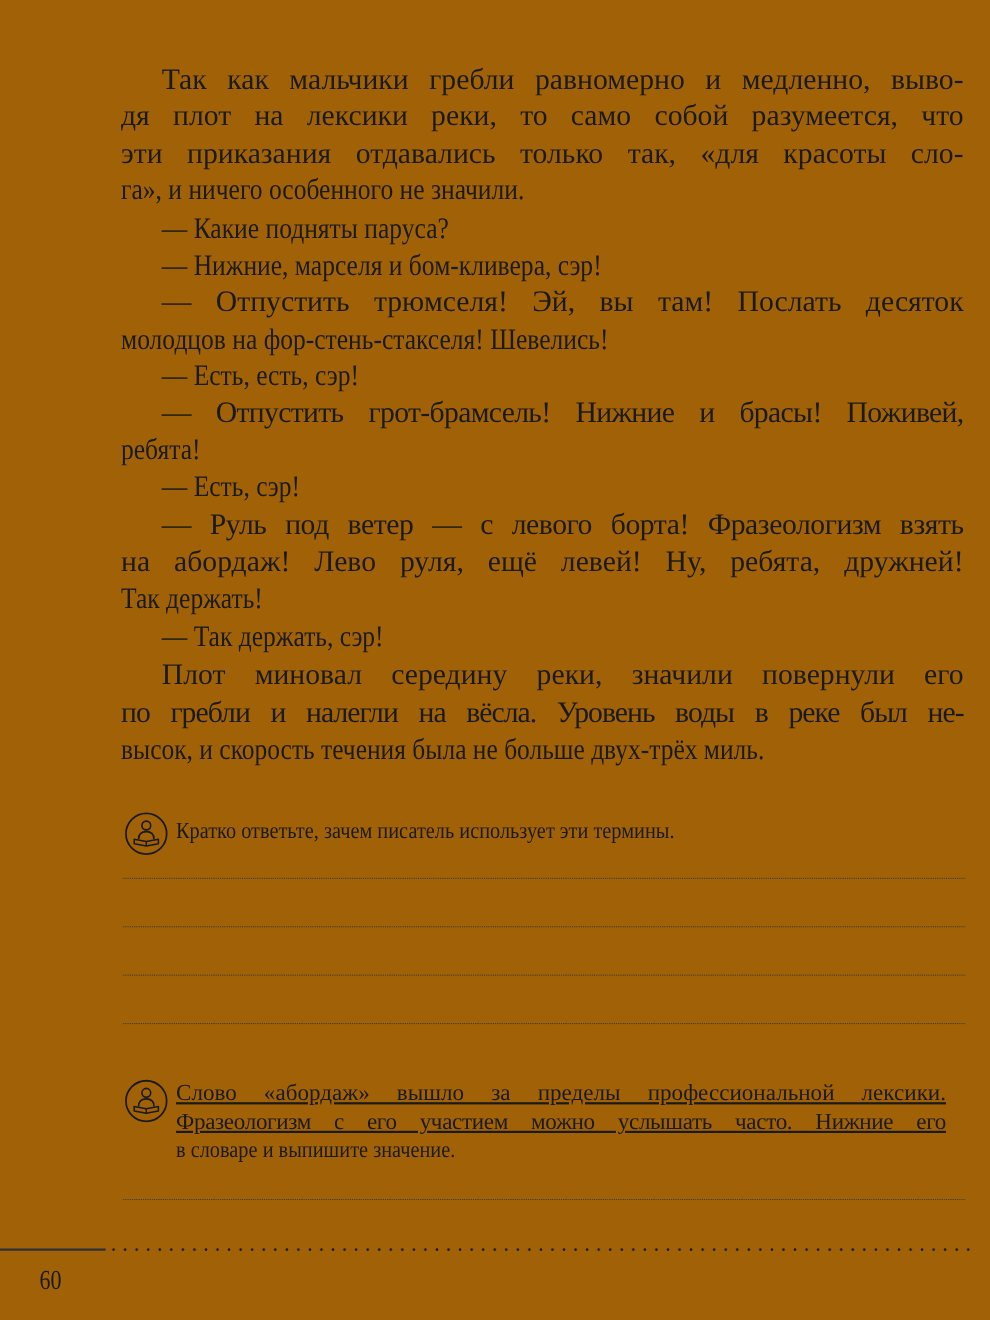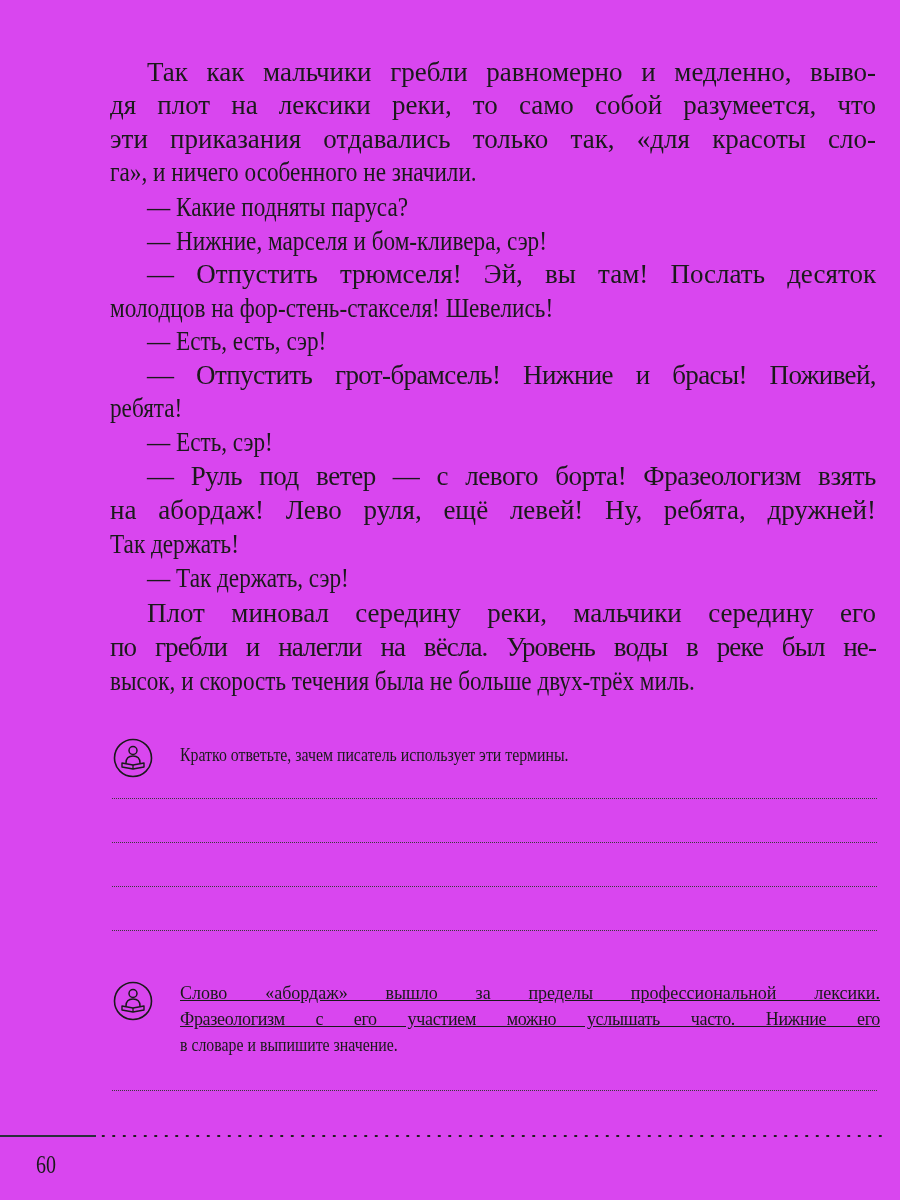--- a/index.html
+++ b/index.html
@@ -12,21 +12,21 @@
       height: 1200px;
       position: relative;
       overflow: hidden;
       color: #1a1a1a;
       font-family: "Liberation Serif", "DejaVu Serif", serif;
     }
     .page {
       position: absolute;
       left: 0; top: 0;
       width: 900px; height: 1200px;
-      background: #d946ef;
+      background: #a16207;
     }
     .text-line {
       position: absolute;
       left: 110px;
       width: 766px;
       height: 34px;
       line-height: 34px;
       font-size: 27px;
       white-space: nowrap;
       overflow: visible;
@@ -46,25 +46,25 @@
     .task {
       position: absolute;
     }
     .task-icon {
       position: absolute;
       width: 40px;
       height: 40px;
     }
     .task-text-line {
       position: absolute;
-      left: 180px;
+      left: 160px;
       width: 700px;
       height: 27px;
       line-height: 27px;
-      font-size: 18px;
+      font-size: 21px;
       white-space: nowrap;
     }
     .task-text-line.justify {
       text-align: justify;
       text-align-last: justify;
       white-space: normal;
       text-decoration: underline;
     }
     .answer-line {
       position: absolute;
@@ -133,21 +133,21 @@
     <div class="text-line indent justify" style="top:459px">
         <span class="inner" style="letter-spacing:-0.4px">— Руль под ветер — с левого борта! Фразеологизм взять</span>
       </div>
     <div class="text-line justify" style="top:493px">
         <span class="inner">на абордаж! Лево руля, ещё левей! Ну, ребята, дружней!</span>
       </div>
     <div class="text-line" style="top:527px"><span class="inner" style="transform:scaleX(0.86)">Так держать!</span></div>
     <div class="text-line indent" style="top:561px"><span class="inner" style="transform:scaleX(0.86)">— Так держать, сэр!</span></div>
 
     <div class="text-line indent justify" style="top:596px">
-        <span class="inner">Плот миновал середину реки, мальчики середину его</span>
+        <span class="inner">Плот миновал середину реки, значили повернули его</span>
       </div>
     <div class="text-line justify" style="top:630px">
         <span class="inner" style="letter-spacing:-0.9px">по гребли и налегли на вёсла. Уровень воды в реке был не-</span>
       </div>
     <div class="text-line" style="top:664px"><span class="inner" style="transform:scaleX(0.858)">высок, и скорость течения была не больше двух-трёх миль.</span></div>
   </div>
 
   <div class="task">
     <svg class="task-icon" style="left:113px; top:738px;" viewBox="0 0 40 40">
       <circle cx="20" cy="20" r="18.5" fill="none" stroke="#1a1a1a" stroke-width="1.6"></circle>

